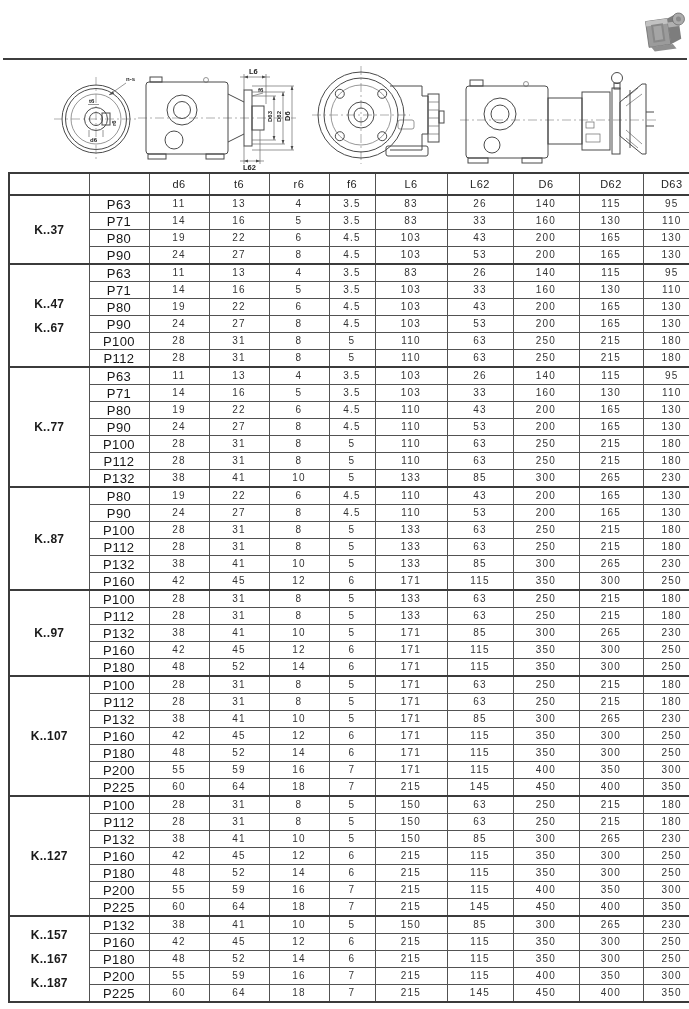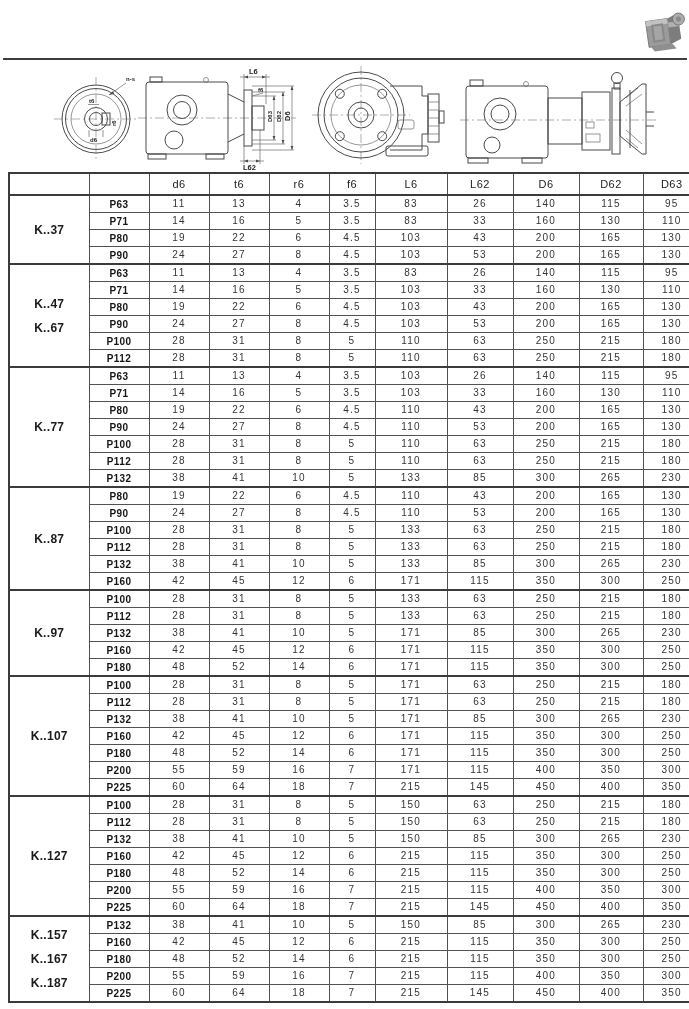--- a/index.html
+++ b/index.html
@@ -22,21 +22,21 @@
 
   .table-wrap { position:absolute; left:8px; top:172px; width:676px; }
   table.dims { width:676px; border-collapse:collapse; table-layout:fixed;
                border:2px solid #3b3b3b; }
   table.dims th, table.dims td { border:1px solid #525252; text-align:center;
                vertical-align:middle; padding:0; overflow:hidden; }
   table.dims th { height:22px; font-size:11px; font-weight:normal; color:#222;
                letter-spacing:0.5px; }
   td.value-cell { height:16px; font-size:10px; color:#343434; letter-spacing:1.2px;
                line-height:16px; }
-  td.size-cell  { font-size:10px; font-weight:bold; color:#151515; letter-spacing:0.4px;margin-top:28px; }
+  td.size-cell  { font-size:13px; font-weight:normal; color:#151515; letter-spacing:0.4px;margin-top:28px; }
   td.group-cell { vertical-align:middle; }
   .group-label  { font-size:12px; font-weight:bold; color:#1b1b1b; line-height:2.0;
                letter-spacing:0.3px; text-align:center; }
   tr.group-start td { border-top:2px solid #3b3b3b; }
 </style>
 </head>
 <body>
 
 <div class="page">
 

